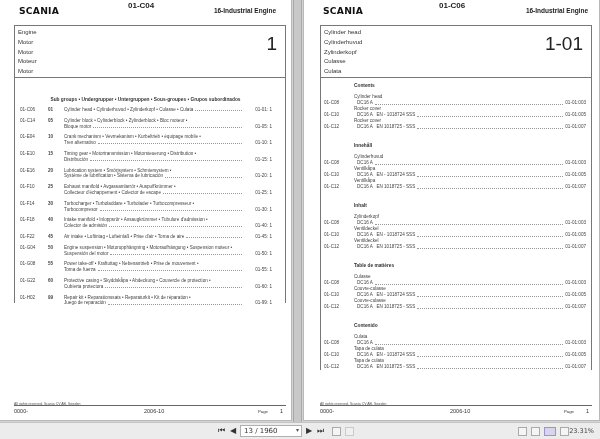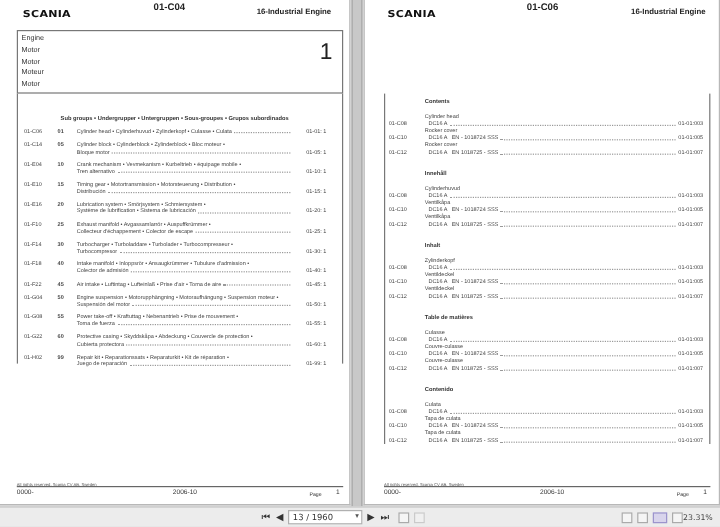--- a/index.html
+++ b/index.html
@@ -248,20 +248,30 @@
   </div>
 
   <div class="divider"></div>
 
   <div class="page right">
     <div class="hdr">
       <span class="logo">SCANIA</span>
       <span class="doc-code" style="left:135px;">01-C06</span>
       <span class="doc-subtitle" style="right:11px;">16-Industrial Engine</span>
     </div>
+    <div class="titlebox" style="left:16px;width:272px;">
+      <div class="names">
+        <div>Cylinder head</div>
+        <div>Cylinderhuvud</div>
+        <div>Zylinderkopf</div>
+        <div>Culasse</div>
+        <div>Culata</div>
+      </div>
+      <div class="bignum">1-01</div>
+    </div>
     <div class="body-box" style="left:16px;width:272px;height:292px;"></div>
     <div class="contents" id="contents-right">
         <div class="section">
           <h4>Contents</h4>
           <div class="entry">
             <span class="e-code">01-C08</span>
             <span class="e-title">Cylinder head</span>
             <div class="e-line">
               <span style="white-space:pre;">DC16 A</span>
               <span class="dots"></span>

